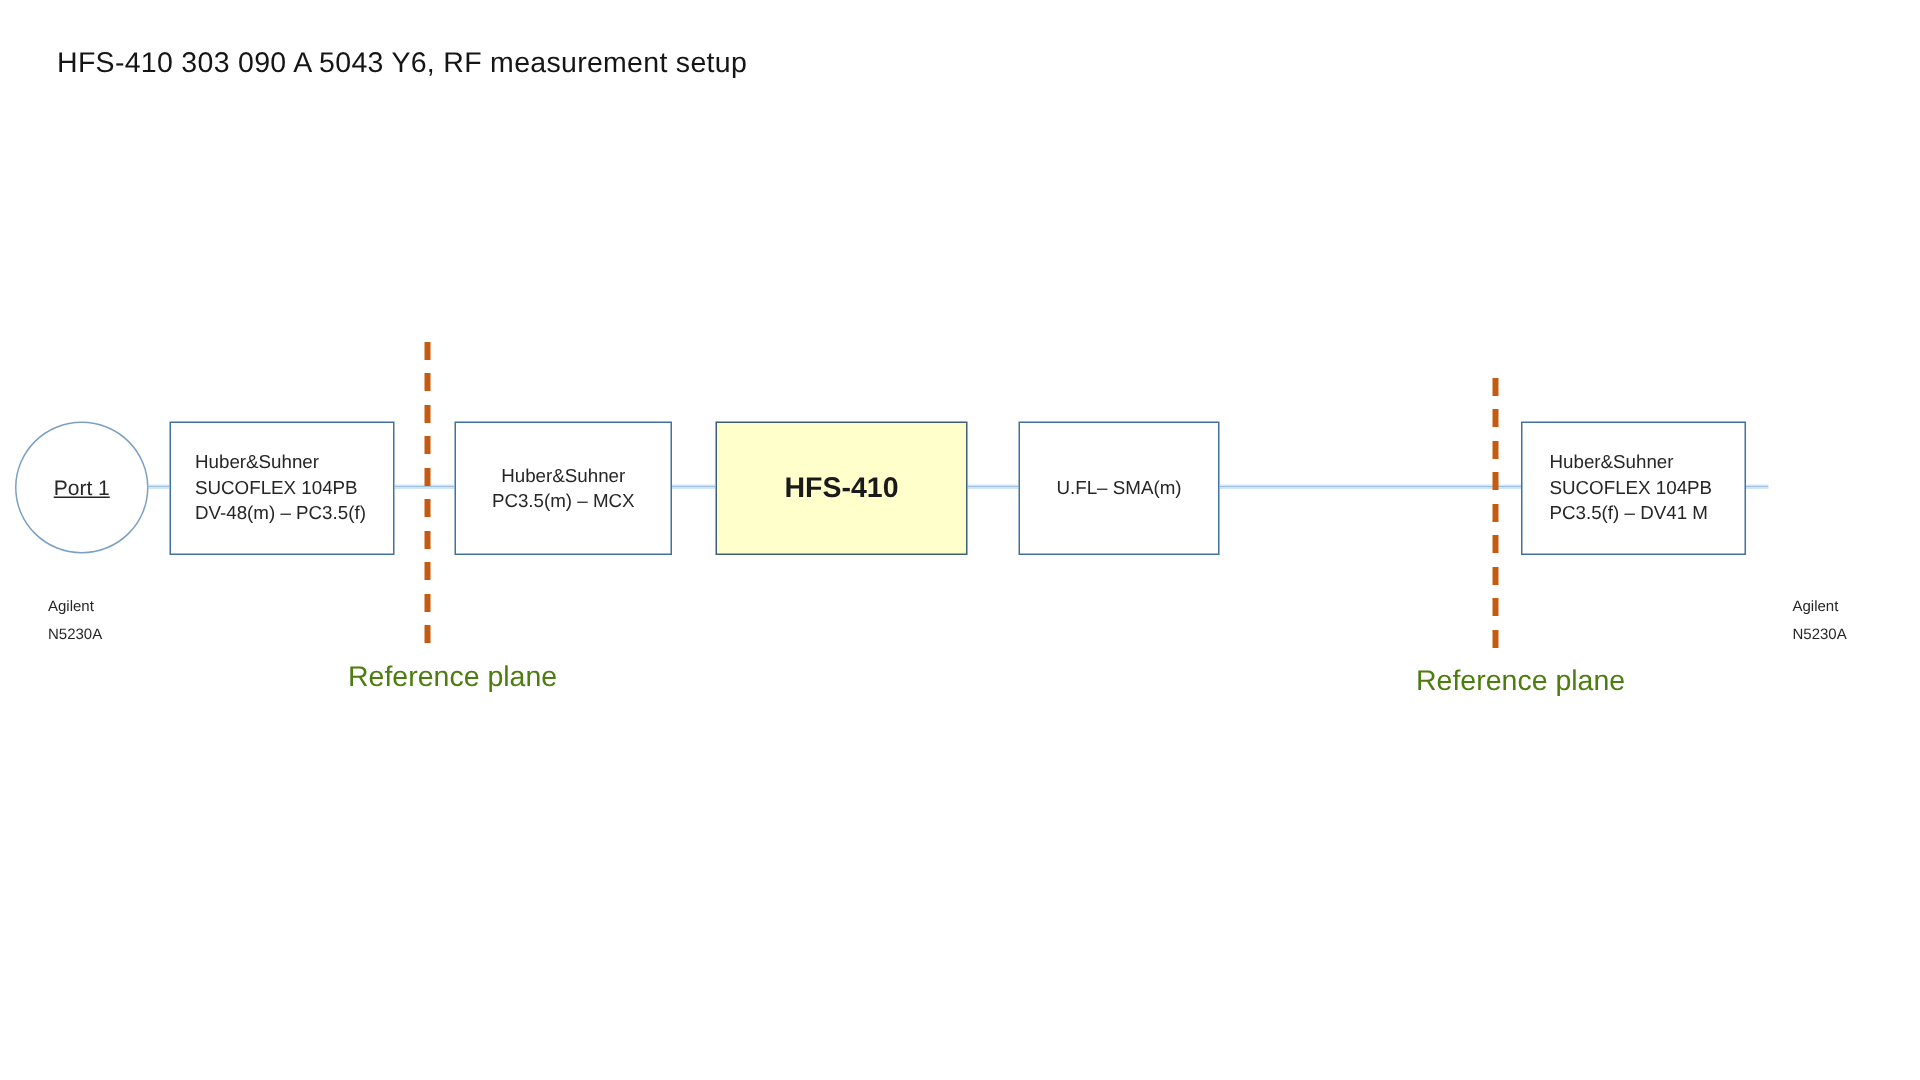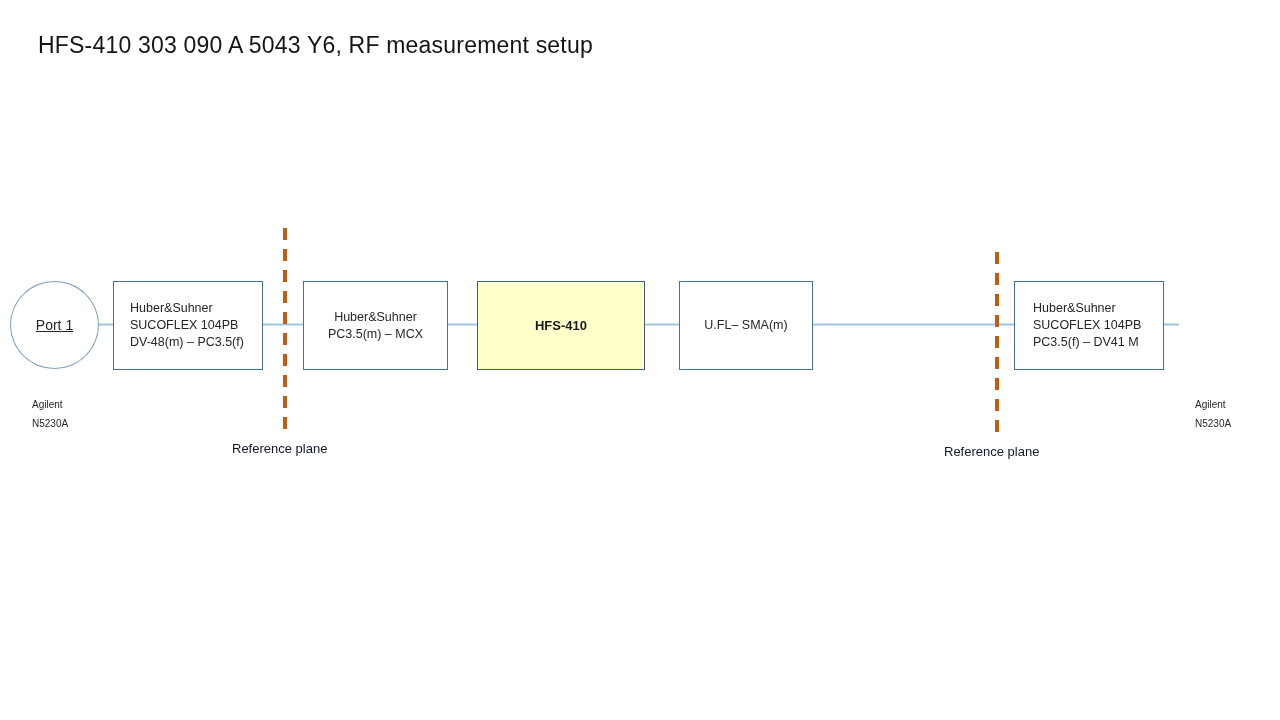--- a/index.html
+++ b/index.html
@@ -13,21 +13,21 @@
     height: 720px;
     background: #ffffff;
     font-family: "Liberation Sans", sans-serif;
     color: var(--text, #262626);
     overflow: hidden;
   }
   .title {
     position: absolute;
     left: 38px;
     top: 32px;
-    font-size: 23px;
+    font-size: 19px;
     letter-spacing: 0.2px;
     color: #151515;
     white-space: nowrap;
   }
   
   .conn {
     position: absolute;
     top: 323px;
     height: 3px;
     background: linear-gradient(to bottom,
@@ -50,21 +50,21 @@
     line-height: 17px;
     color: var(--text, #262626);
   }
   .node.left-align { align-items: flex-start; padding-left: 16px; padding-right: 6px; }
   .node.center-align { align-items: center; text-align: center; }
   .node .bline { white-space: nowrap; }
   
   .dut {
     background: var(--dut-fill, #ffffcc);
     border: 1.6px solid var(--dut-border, #3f5e7a);
-    font-size: 13px;
+    font-size: 19px;
     font-weight: bold;
     color: #1a1a1a;
   }
   
   .circle {
     position: absolute;
     box-sizing: border-box;
     border: 1.5px solid var(--circle-border, #7ba0c0);
     border-radius: 50%;
     background: #ffffff;
@@ -82,22 +82,22 @@
     position: absolute;
     width: 4px;
     background: repeating-linear-gradient(to bottom,
       var(--reference-line, #c55a11) 0 12px,
       transparent 12px 21px);
   }
   .refline.left  { left: 283px; top: 228px; height: 208px; }
   .refline.right { left: 995px; top: 252px; height: 185px; }
   .ref-label {
     position: absolute;
-    font-size: 13px;
-    color: #0f172a;
+    font-size: 19px;
+    color: #4d7c0f;
     white-space: nowrap;
   }
   .ref-label.left  { left: 232px; top: 441px; }
   .ref-label.right { left: 944px; top: 444px; }
   .instrument {
     position: absolute;
     font-size: 10px;
     line-height: 19px;
     color: #262626;
   }

